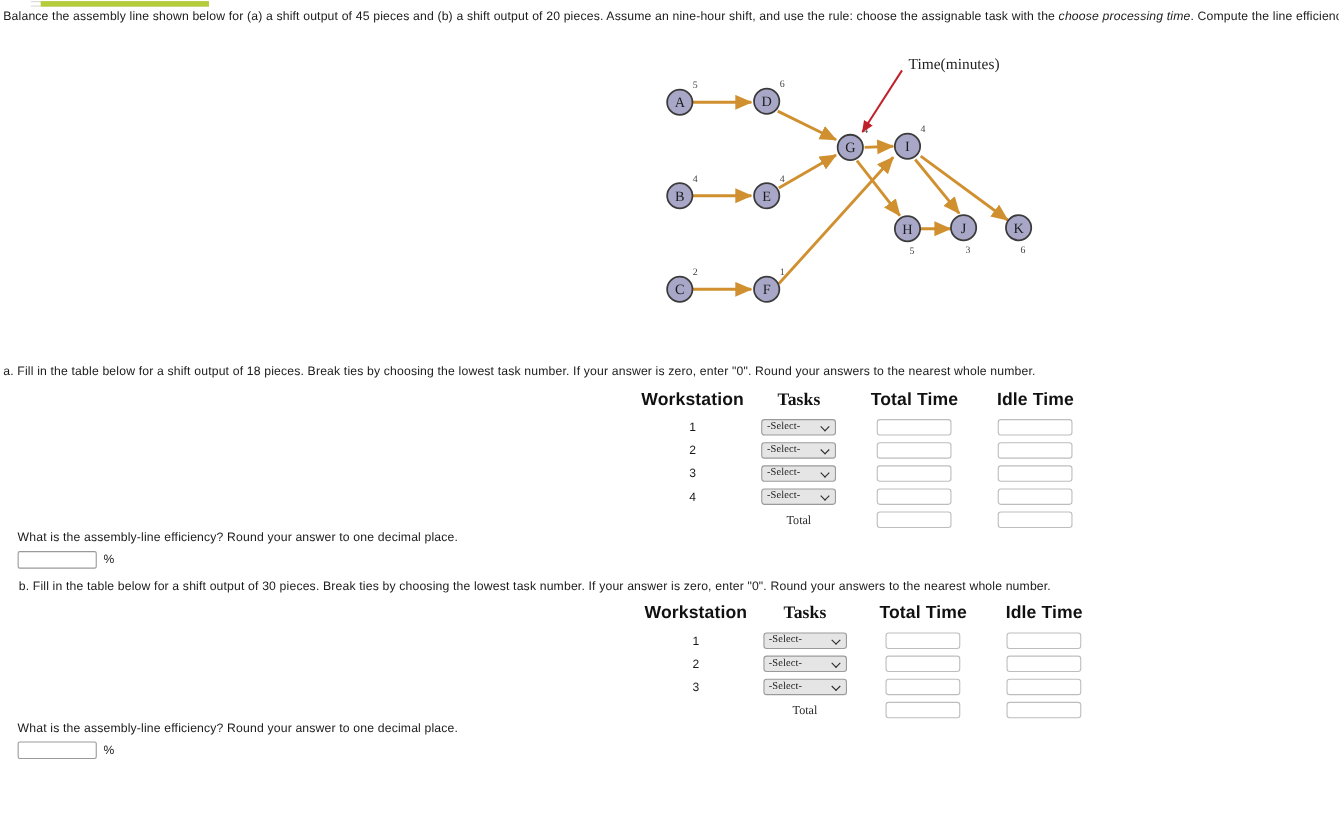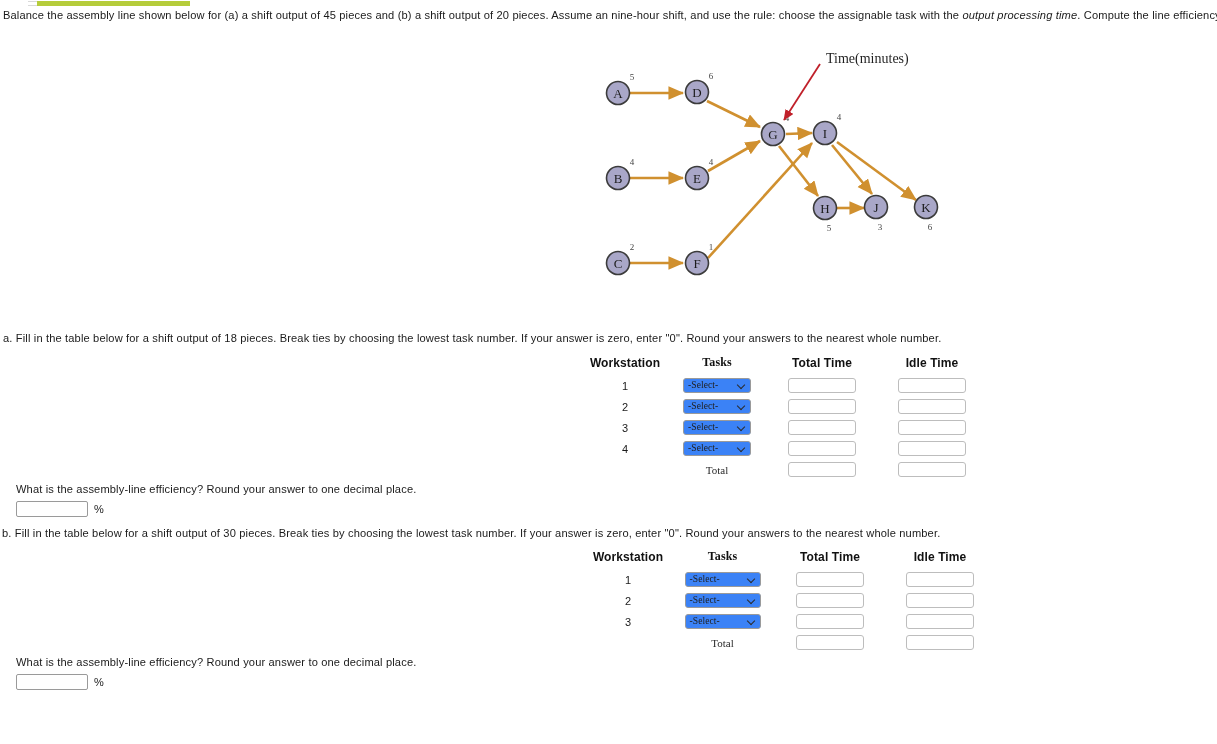--- a/index.html
+++ b/index.html
@@ -65,35 +65,35 @@
   
   .section-text {
     position: absolute;
     font-size: 11.1px;
     color: #1a1a1a;
     letter-spacing: 0.15px;
     line-height: 14px;
     white-space: nowrap;
   }
   #part-a-text { left: 3px; top: 331px; }
-  #part-b-text { left: 2px; top: 526px; }
+  #part-b-text { left: 17px; top: 526px; }
   #eff-a-text  { left: 16px; top: 482px; }
   #eff-b-text  { left: 16px; top: 655px; }
 
   
   .answer-table {
     position: absolute;
     border-collapse: separate;
     border-spacing: 0;
   }
   #table-a { left: 583px; top: 355px; }
   #table-b { left: 586px; top: 549px; }
 
   .answer-table th {
-    font-size: 12px;
+    font-size: 16px;
     font-weight: bold;
     color: #111111;
     padding: 0 0 5px 0;
     text-align: center;
     letter-spacing: 0.1px;
   }
   .answer-table td {
     text-align: center;
     padding: 0;
     height: 21px;
@@ -115,21 +115,21 @@
   }
 
   
   .select-box {
     display: inline-flex;
     align-items: center;
     justify-content: space-between;
     width: 68px;
     height: 15px;
     padding: 0 3px 0 4px;
-    background: #3b82f6;
+    background: #e5e5e5;
     border: 1px solid #9a9a9a;
     border-radius: 3px;
     font-size: 9.5px;
     color: #202020;
     line-height: 13px;
     cursor: default;
   }
   #table-b .select-box { width: 76px; }
   .select-box .sel-label { letter-spacing: 0.1px; }
   .chev {
@@ -184,21 +184,21 @@
   #eff-b-pct { left: 94px; top: 676px; }
 </style>
 </head>
 <body>
 
 <div id="top-strip">
   <div id="progress-track"></div>
   <div id="progress-fill"></div>
 </div>
 
-<div id="prompt"><span>Balance the assembly line shown below for (a) a shift output of 45 pieces and (b) a shift output of 20 pieces. Assume an nine-hour shift, and use the rule: choose the assignable task with the </span><em>output processing time</em><span>. Compute the line efficiency for each case.</span></div>
+<div id="prompt"><span>Balance the assembly line shown below for (a) a shift output of 45 pieces and (b) a shift output of 20 pieces. Assume an nine-hour shift, and use the rule: choose the assignable task with the </span><em>choose processing time</em><span>. Compute the line efficiency for each case.</span></div>
 
 <div id="diagram-wrap">
   <svg id="diagram-svg" width="400" height="245" viewBox="0 0 400 245">
     <defs>
       <marker id="ah" markerWidth="7" markerHeight="7" refX="5.6" refY="2.6" orient="auto" markerUnits="strokeWidth">
         <path d="M0,0 L6,2.6 L0,5.2 z" fill="#d0902f"></path>
       </marker>
       <marker id="ahr" markerWidth="7" markerHeight="7" refX="5.6" refY="2.6" orient="auto" markerUnits="strokeWidth">
         <path d="M0,0 L6,2.6 L0,5.2 z" fill="#c0202a"></path>
       </marker>

